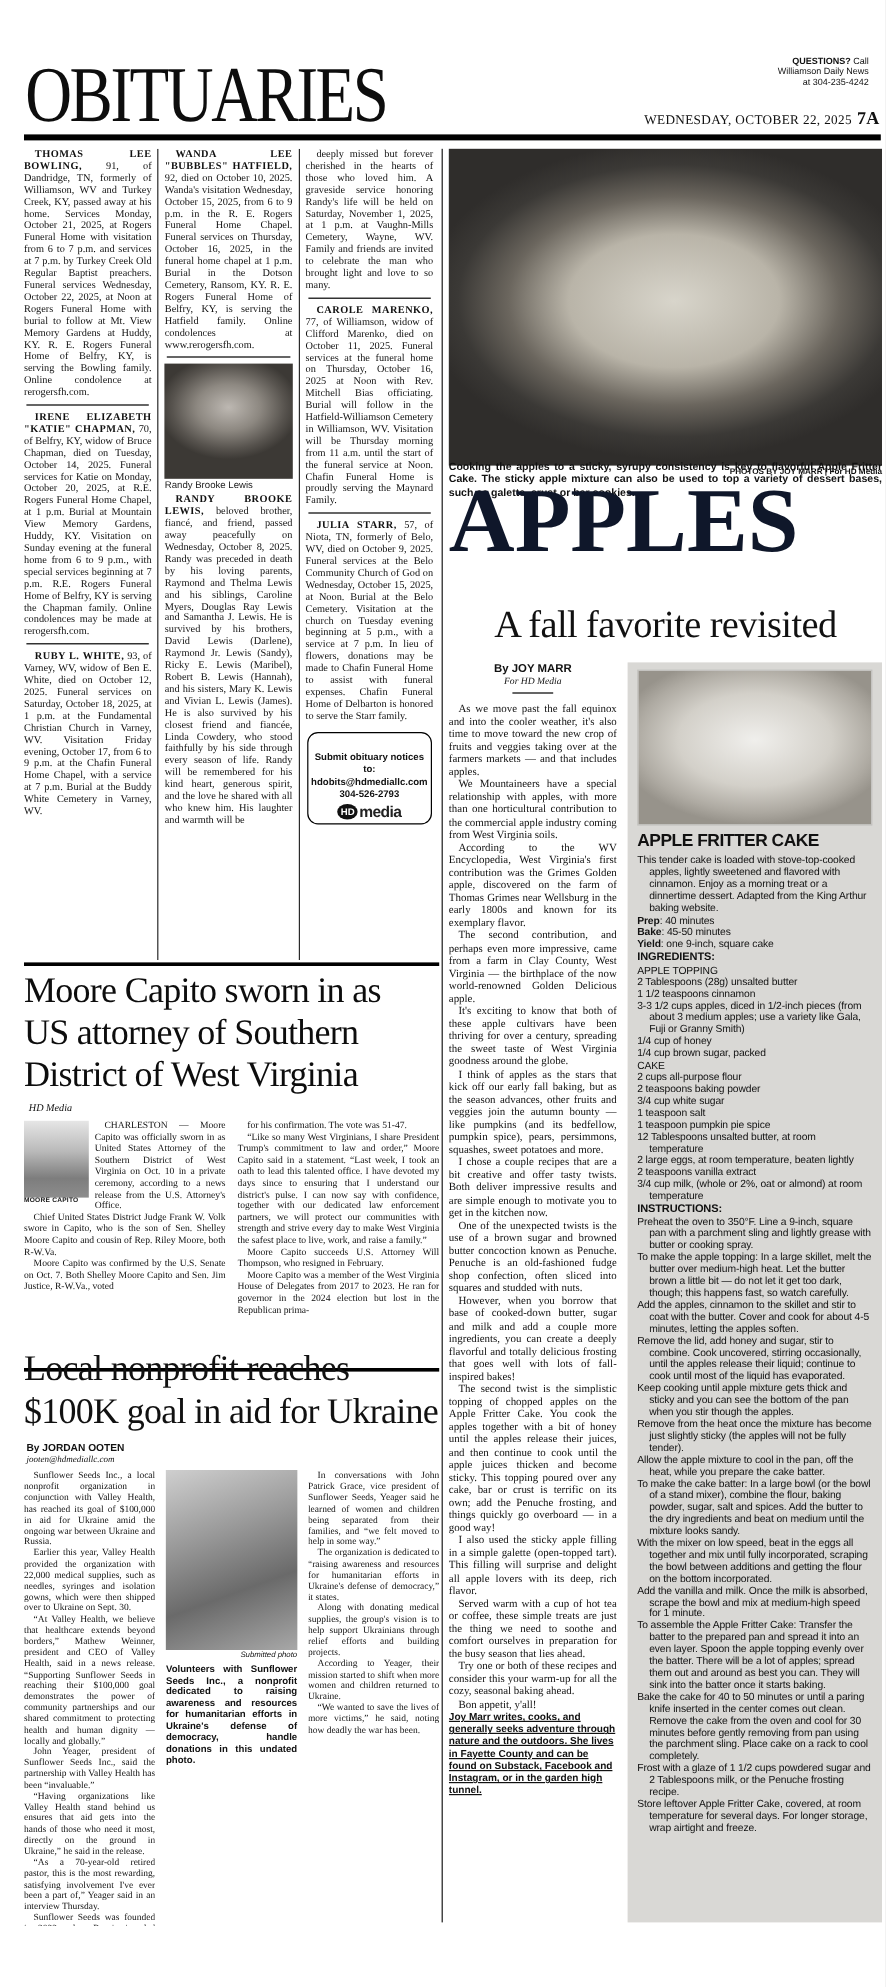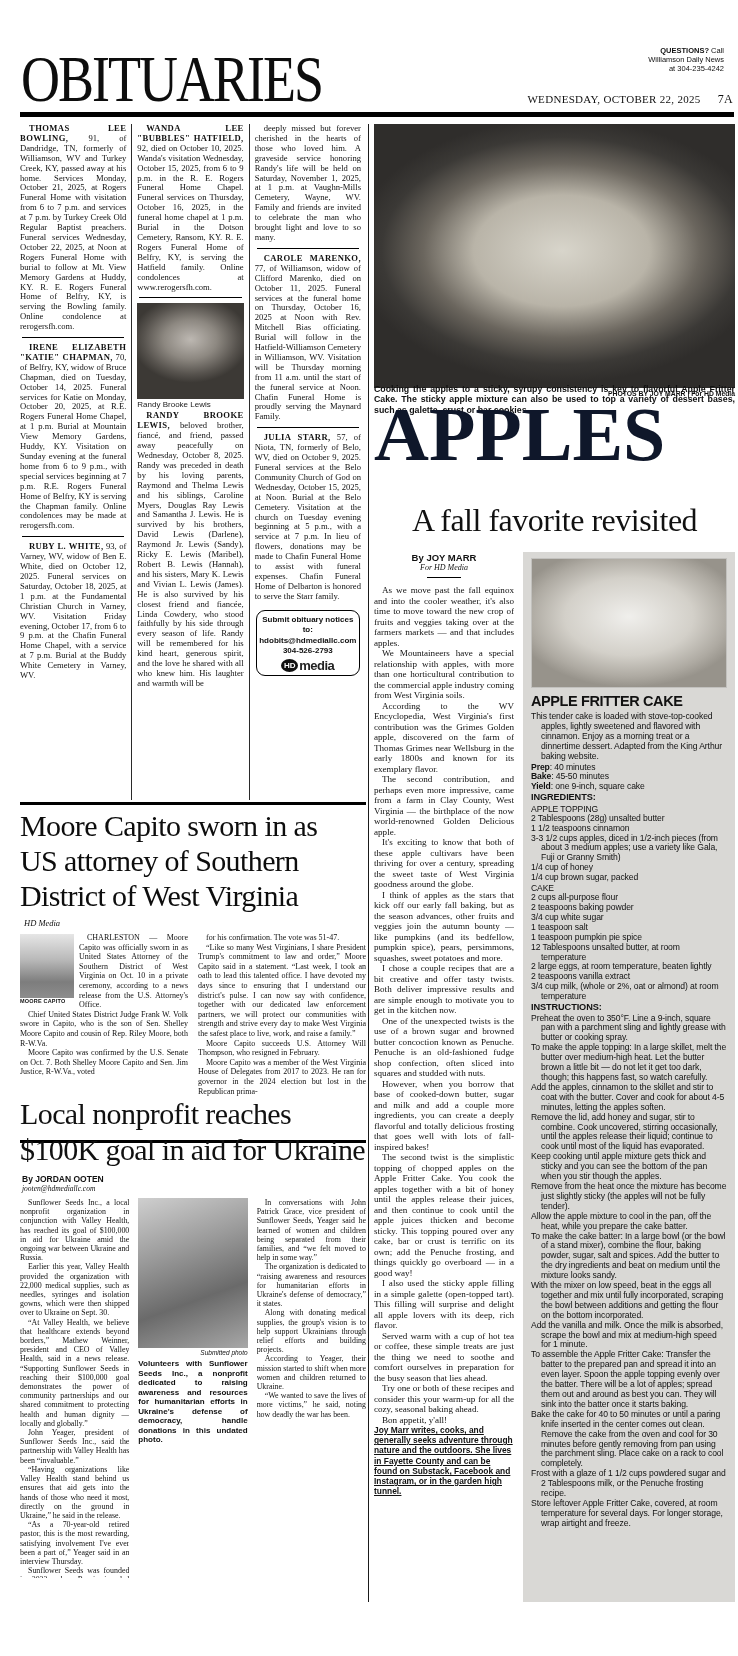--- a/index.html
+++ b/index.html
@@ -8,21 +8,21 @@
 
   
   .questions { position:absolute; top:46px; right:14px; text-align:right;
                font:7.5px/9px "Liberation Sans", sans-serif; color:#111; }
   .questions .q-bold { font-weight:bold; }
   .masthead-title { position:absolute; left:21px; top:46px; margin:0;
         font:400 54px/54px "Liberation Serif", serif; letter-spacing:-2px; color:#0d0d0d;
         transform:scaleY(1.22); transform-origin:left top; white-space:nowrap; }
   .dateline { position:absolute; top:93px; right:5px; font:11px/13px "Liberation Serif", serif;
               letter-spacing:0.3px; }
-  .dateline .pageno { font-weight:normal; font-size:12px; margin-left:14px; }
+  .dateline .pageno { font-weight:bold; font-size:15px; margin-left:1px; }
   .masthead-rule { position:absolute; left:20px; right:4px; top:112px; height:5px; background:#000; }
 
   .rule { position:absolute; left:20px; width:346px; height:3px; background:#000; }
   .rule-capito { top:802px; }
   .rule-ukraine { top:1140px; }
   .vdivider { position:absolute; left:368px; top:124px; width:1px; height:1478px; background:#1a1a1a; }
 
   
   .obits { position:absolute; left:20px; top:124px; width:346px; height:676px; display:flex; overflow:hidden; }
   .ocol { flex:1 1 0; padding:0 5px; overflow:hidden; }
@@ -31,41 +31,41 @@
   .obit { font:8.6px/9.9px "Liberation Serif", serif; text-align:justify; text-indent:9px;
           margin:0; hyphens:auto; }
   .oname { font-weight:bold; letter-spacing:0.4px; }
   .odiv { border-top:1px solid #000; margin:5px 2px; }
   .obit-fig { margin:3px 0 1px; }
   .obit-photo { height:96px;
      background:radial-gradient(ellipse 55% 45% at 50% 38%, #bdb8b2, #8d8881 45%, #57534e 80%, #3c3935);
      }
   .obit-fig figcaption { font:8px/11px "Liberation Sans", sans-serif; color:#222; }
 
-  .submit-box { border:1.5px solid #000; border-radius:9px; margin:8px 1px 0; padding:4px 2px 3px;
+  .submit-box { border:1.5px solid #000; border-radius:9px; margin:8px 1px 0; padding:15px 2px 3px;
      text-align:center; font:bold 8px/10.5px "Liberation Sans", sans-serif; }
   .hd-logo { margin-top:2px; display:flex; align-items:center; justify-content:center; gap:1px; }
   .hd-mark { background:#111; color:#fff; border-radius:50%; width:17px; height:13px;
      font:bold 8px/13px "Liberation Sans", sans-serif; display:inline-block; }
   .hd-word { font:bold 13px/13px "Liberation Sans", sans-serif; letter-spacing:-0.5px; color:#222; }
 
   
   .capito { position:absolute; left:20px; top:808px; width:346px; }
   .capito h2 { margin:0; font:400 30px/35px "Liberation Serif", serif; letter-spacing:-0.6px; color:#0d0d0d; }
   .capito h2 span { display:block; }
   .cap-byline { font:italic 8.5px/11px "Liberation Serif", serif; margin:5px 0 4px 4px; }
   .cap-cols { display:flex; gap:10px; height:192px; overflow:hidden; }
   .ccol { flex:1 1 0; font:8px/9.6px "Liberation Serif", serif; text-align:justify; hyphens:auto; overflow:hidden; }
   .ccol p { margin:0; text-indent:8px; }
   .cap-fig { float:left; width:54px; margin:1px 5px 1px 0; }
   .cap-photo { height:64px; background:linear-gradient(180deg,#e6e6e6,#b9b9b9 40%,#7d7d7d 75%,#8d8d8d); }
   .cap-fig figcaption { font:bold 5.5px/7px "Liberation Sans", sans-serif; letter-spacing:0.2px; }
 
   
-  .ukraine { position:absolute; left:20px; top:1096px; width:346px; }
+  .ukraine { position:absolute; left:20px; top:1123px; width:346px; }
   .ukraine h2 { margin:0; font:400 30px/36px "Liberation Serif", serif; letter-spacing:-0.6px; }
   .ukraine h2 span { display:block; }
   .ukr-byline { margin:6px 0 5px 2px; }
   .ukr-byline b { display:block; font:bold 8.5px/10px "Liberation Sans", sans-serif; }
   .ukr-byline i { display:block; font:italic 7.5px/9px "Liberation Serif", serif; }
   .ukr-cols { display:flex; gap:9px; height:380px; overflow:hidden; }
   .ucol { flex:1 1 0; font:7.9px/9.2px "Liberation Serif", serif; text-align:justify; hyphens:auto; overflow:hidden; }
   .ucol p { margin:0; text-indent:8px; }
   .ukr-photo { height:150px;
      background:linear-gradient(160deg,#cfcfcf,#9a9a9a 35%,#6a6a6a 65%,#a8a8a8); }

